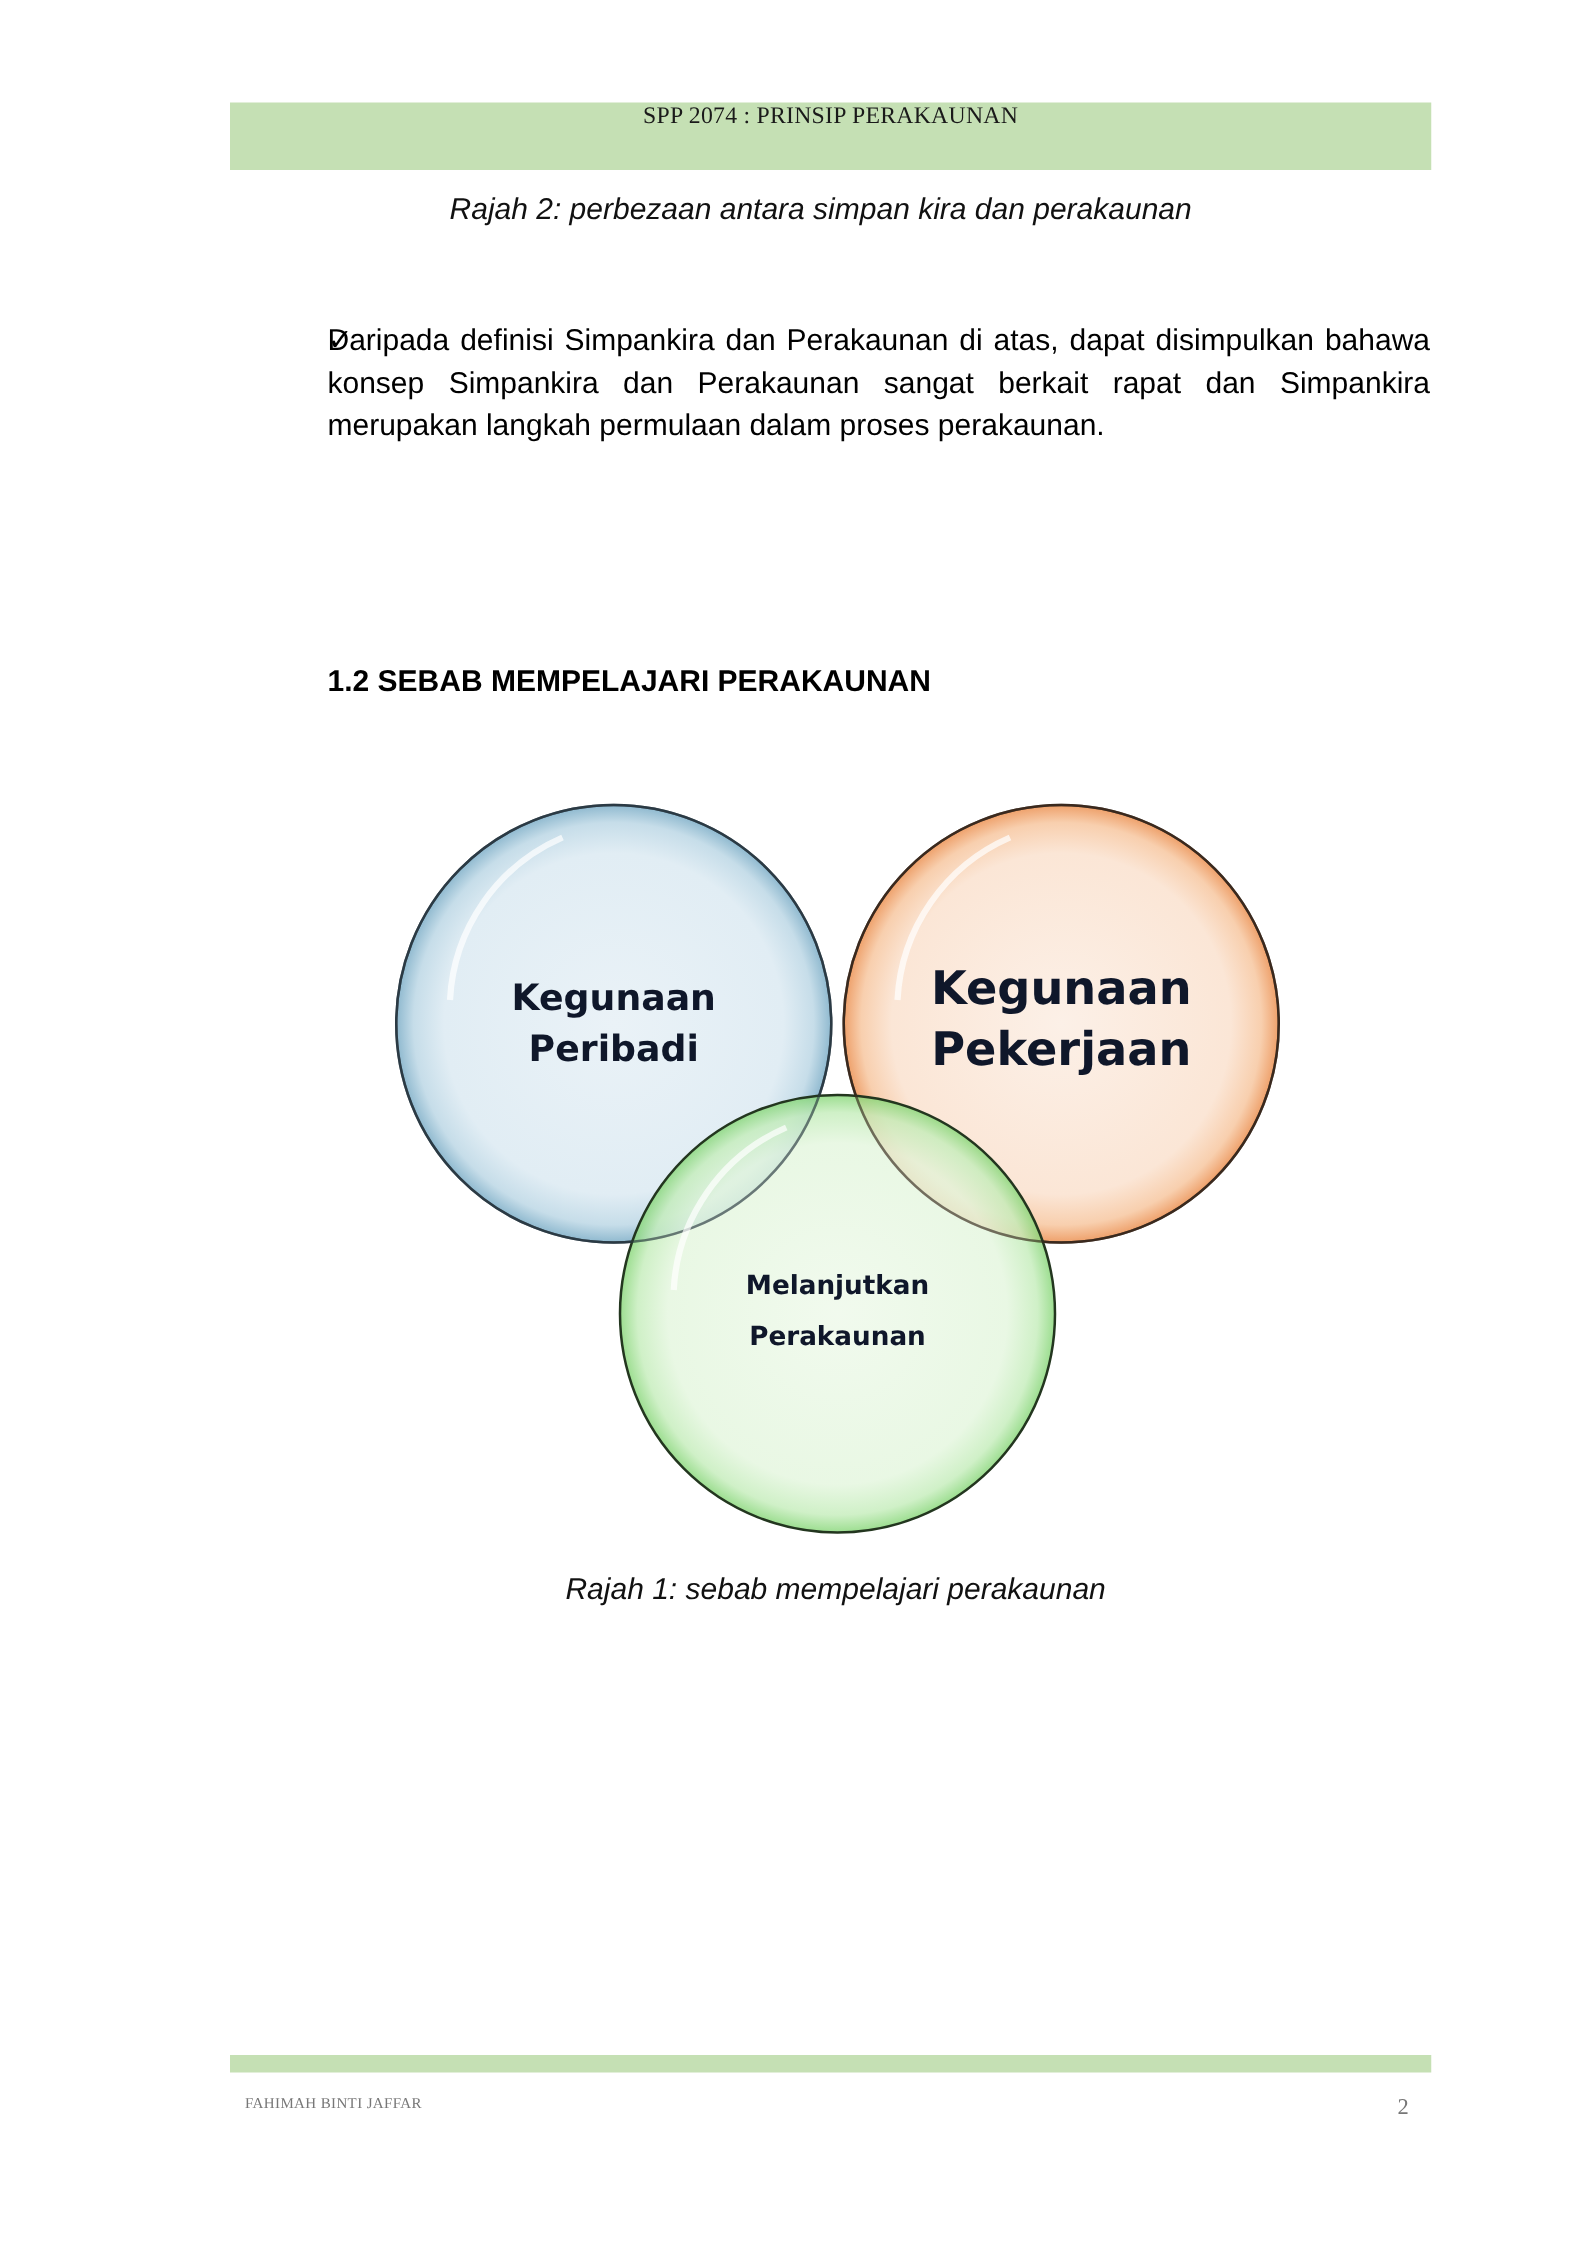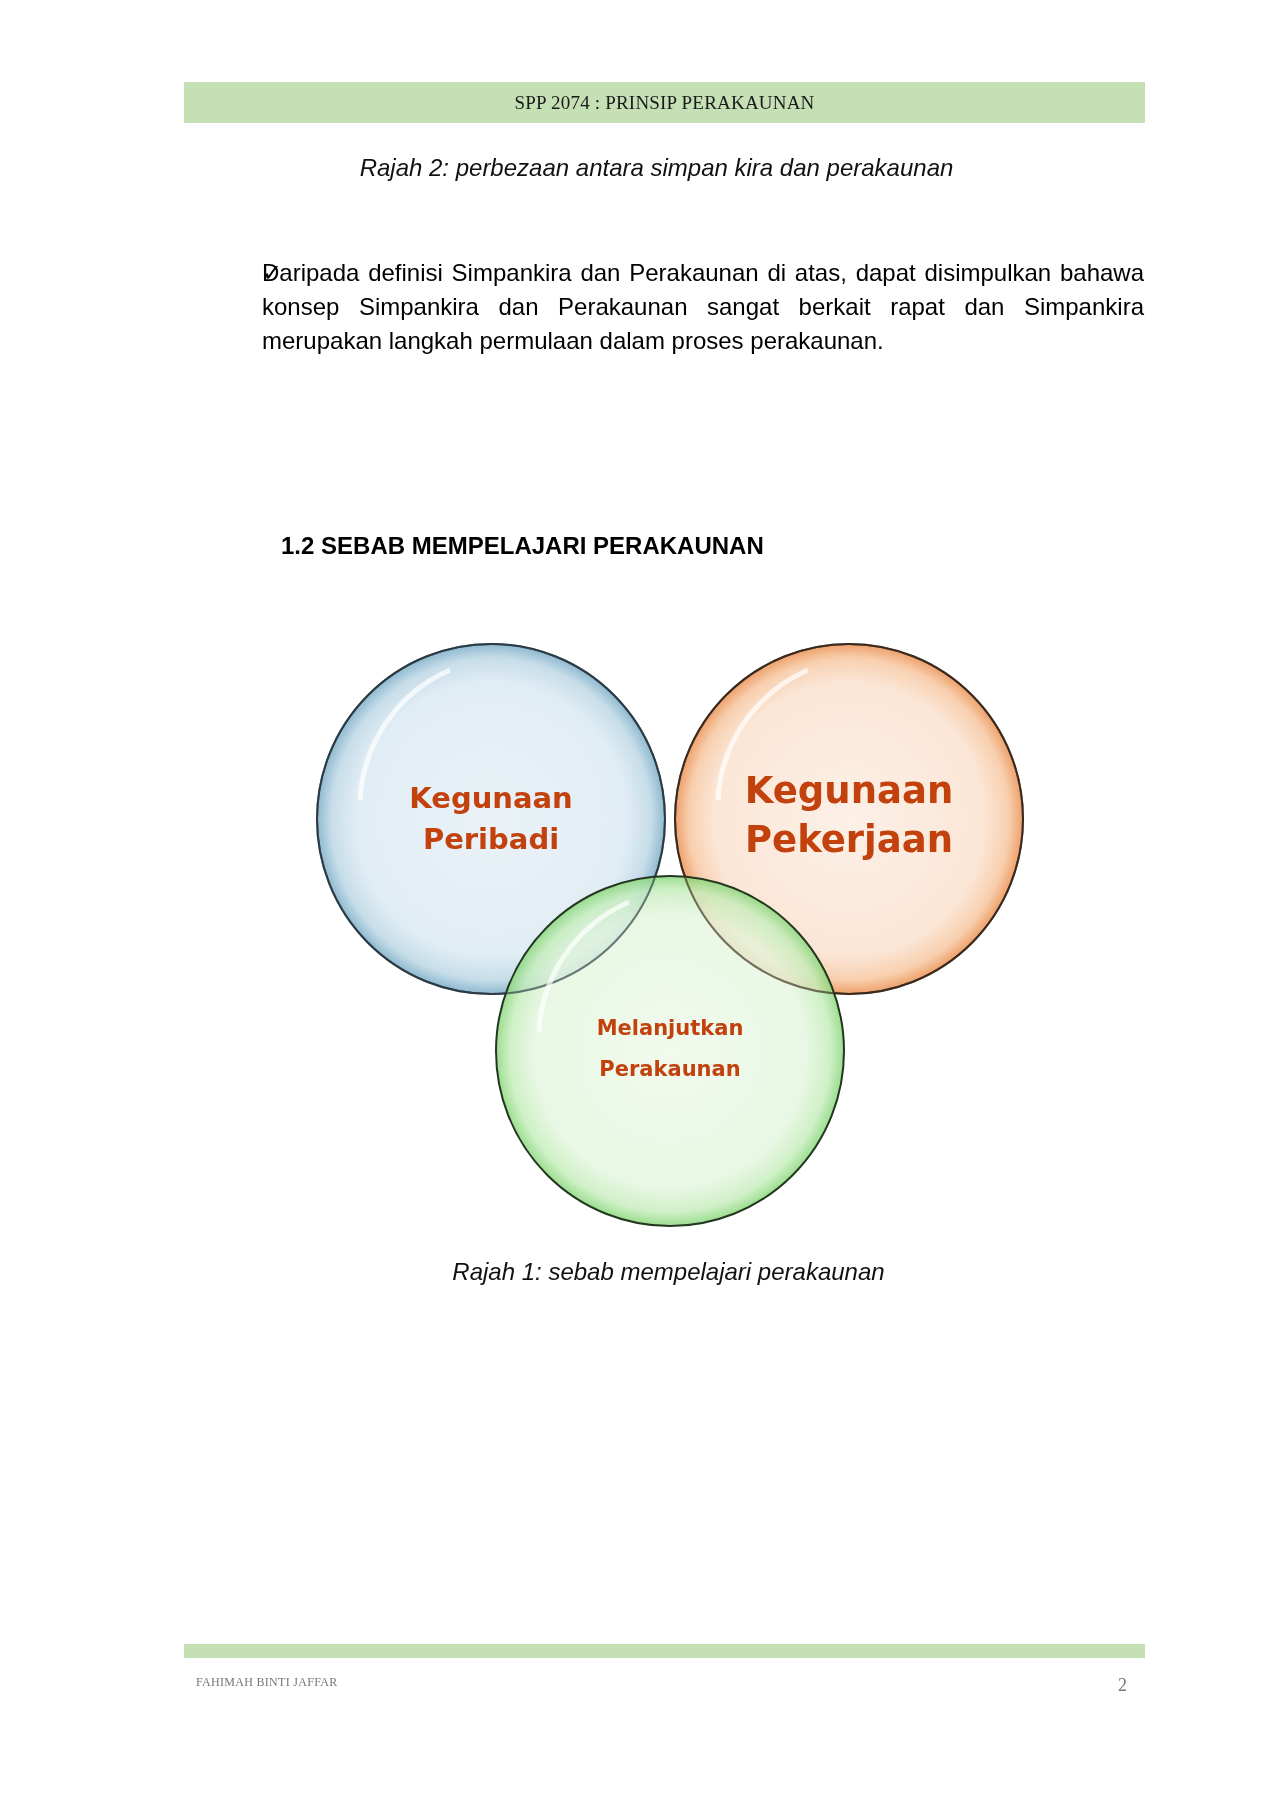--- a/index.html
+++ b/index.html
@@ -1,28 +1,28 @@
 <!DOCTYPE html>
 <html><head>
 <meta charset="utf-8">
 <style>
   html, body { margin: 0; padding: 0; background: #ffffff; }
   body { width: 1273px; height: 1800px; position: relative; overflow: hidden; font-family: "Liberation Sans", sans-serif; color: #000; }
-  .header-bar { position: absolute; left: 184px; top: 82px; width: 961px; height: 41px; background: #c5e0b4; display: flex; align-items: center; justify-content: center; }
+  .header-bar { position: absolute; left: 184px; top: 82px; width: 961px; height: 54px; background: #c5e0b4; display: flex; justify-content: center; }
   .header-text { font-family: "Liberation Serif", serif; font-size: 19px; color: #1a1a1a; letter-spacing: 0.2px; }
   .caption { position: absolute; left: 0; width: 1273px; text-align: center; font-style: italic; font-size: 24px; color: #111; }
   .caption-2 { top: 154px; left: 20px; }
   .caption-1 { top: 1258px; left: 32px; }
   .bullet { position: absolute; left: 262px; top: 256px; width: 882px; }
   .check { position: absolute; left: 0; top: 0; font-size: 24px; line-height: 34px; }
   .bullet-text { font-size: 24px; line-height: 34px; text-align: justify; text-align-last: left; }
-  .section-heading { position: absolute; left: 262px; top: 532px; font-size: 24px; font-weight: bold; margin-left: 19px; }
+  .section-heading { position: absolute; left: 262px; top: 532px; font-size: 24px; font-weight: bold; }
   .venn { position: absolute; left: 300px; top: 630px; width: 740px; height: 610px; }
   .venn svg { position: absolute; left: 0; top: 0; }
-  .venn-label { position: absolute; text-align: center; font-family: "DejaVu Sans", sans-serif; font-weight: bold; color: #c2410c; }
+  .venn-label { position: absolute; text-align: center; font-family: "DejaVu Sans", sans-serif; font-weight: bold; color: #0f172a; }
   .lbl-peribadi { left: 91px; top: 148px; width: 200px; font-size: 29px; line-height: 41px; }
   .lbl-pekerjaan { left: 436px; top: 136px; width: 226px; font-size: 37px; line-height: 49px; }
   .lbl-pelajaran { left: 250px; top: 378px; width: 240px; font-size: 21px; line-height: 41px; }
   .footer-bar { position: absolute; left: 184px; top: 1644px; width: 961px; height: 14px; background: #c5e0b4; }
   .footer-name { position: absolute; left: 196px; top: 1675px; font-family: "Liberation Serif", serif; font-size: 12px; color: #777; letter-spacing: 0.3px; }
   .footer-page { position: absolute; left: 1118px; top: 1675px; font-family: "Liberation Serif", serif; font-size: 18px; color: #777; }
 </style>
 </head>
 <body>
 

